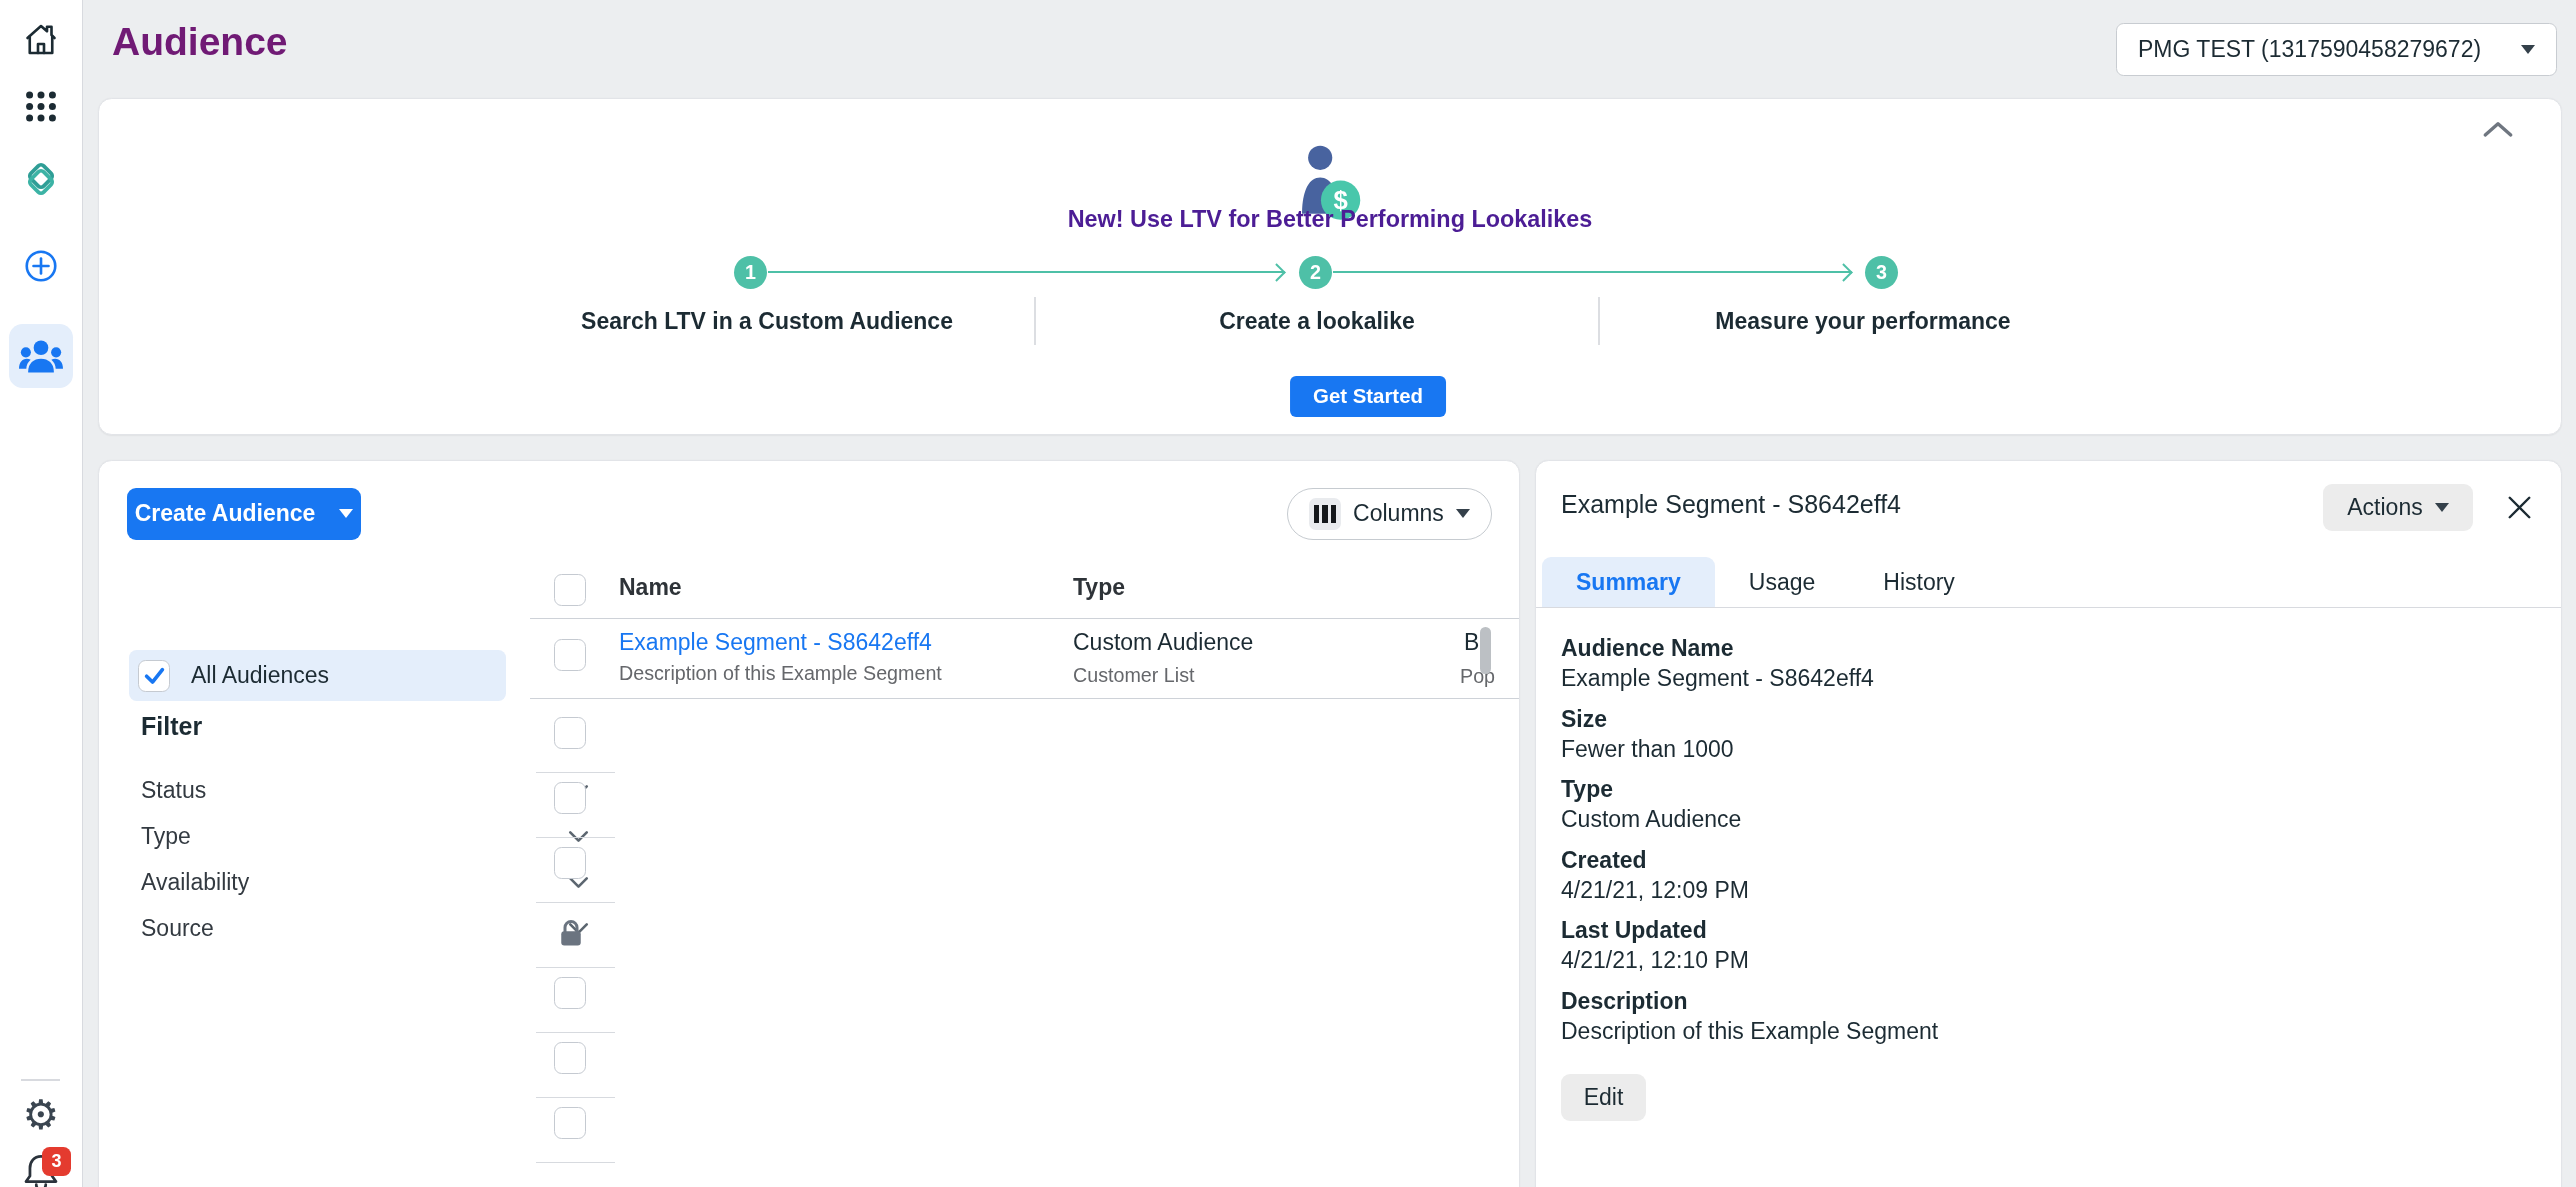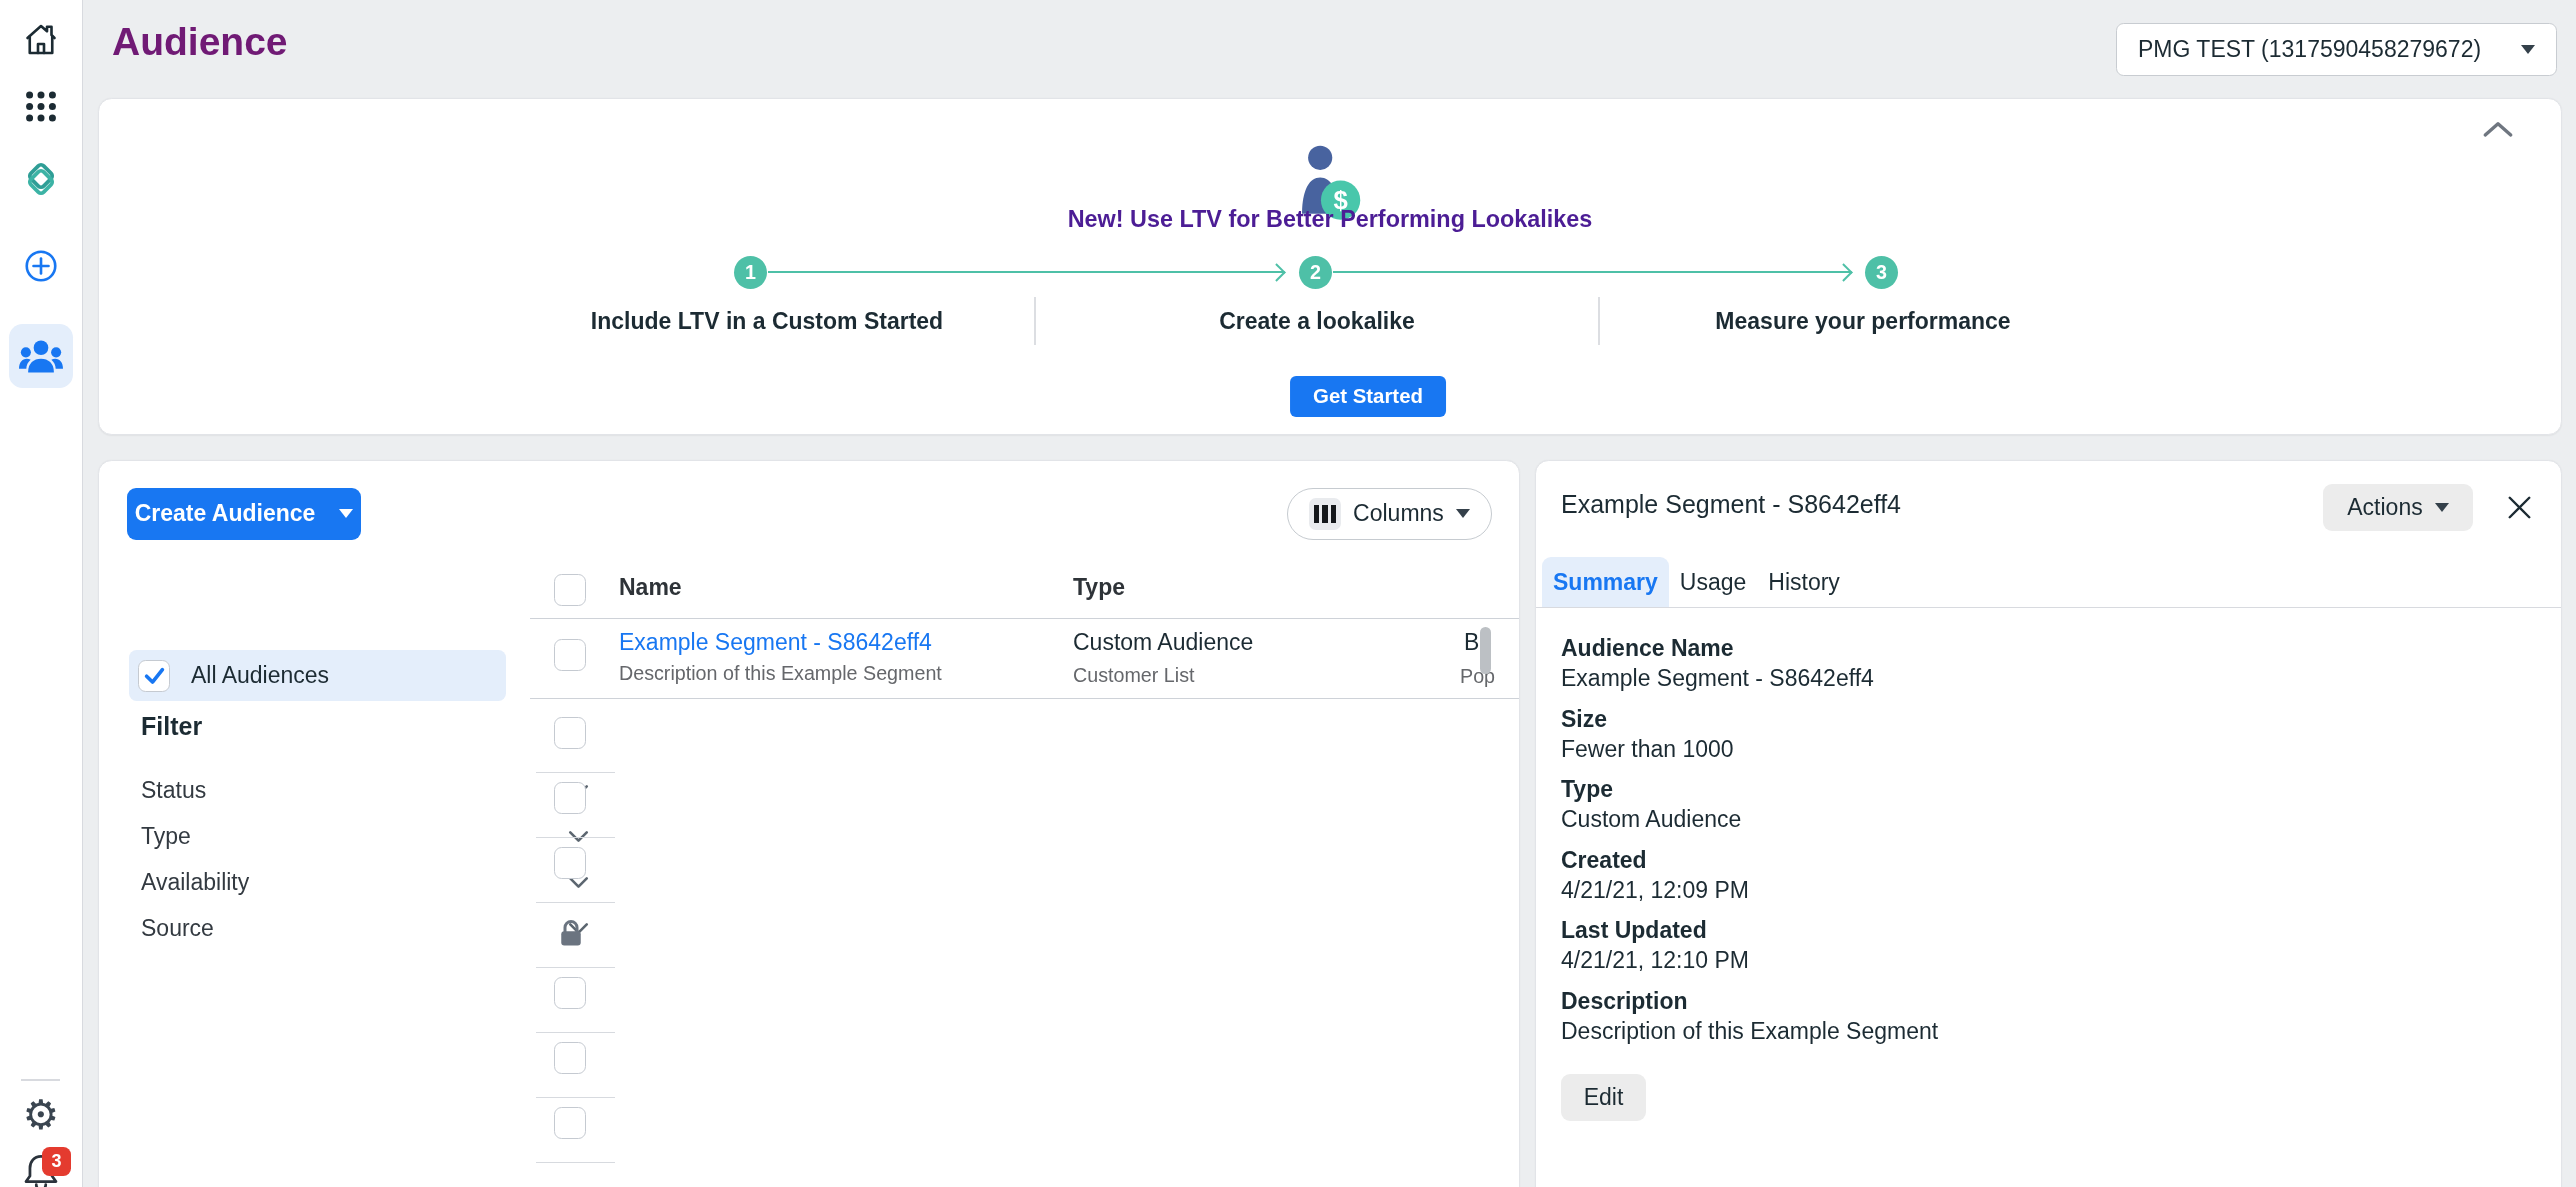--- a/index.html
+++ b/index.html
@@ -57,21 +57,21 @@
   .skel{position:absolute;left:437px;top:247px;width:79px;}
   .skel-row{height:64px;position:relative;border-bottom:0.8px solid #d7dadf;}
   .skel-row .cb{position:absolute;left:18px;top:9px;}
   .skel-row .lock{position:absolute;left:20.4px;top:13.6px;}
   
   .d-title{position:absolute;left:25px;top:29px;font-size:25px;font-weight:500;color:#1c2b33;}
   .btn-gray{background:#ececec;border:none;border-radius:9px;font-size:23px;color:#1c2b33;cursor:pointer;font-family:inherit;display:flex;align-items:center;justify-content:center;gap:12px;}
   .actions{position:absolute;left:787px;top:23px;width:150px;height:47px;}
   .close{position:absolute;left:970px;top:33px;cursor:pointer;}
   .tabs{position:absolute;left:0;top:96px;width:100%;height:51px;border-bottom:0.8px solid #d8dadf;box-sizing:border-box;display:flex;padding-left:6px;}
-  .tab{height:50px;line-height:50px;padding:0 11px;font-size:23px;color:#1c2b33;cursor:pointer;}
+  .tab{height:50px;line-height:50px;padding:0 34px;font-size:23px;color:#1c2b33;cursor:pointer;}
   .tab.active{color:#1877f2;font-weight:bold;background:#e4eefb;border-radius:9px 9px 0 0;}
   .fields{position:absolute;left:25px;top:172px;font-size:23px;line-height:30px;}
   .field{margin-bottom:10.6px;}
   .field .lbl{font-weight:bold;}
   .edit{position:absolute;left:25px;top:613px;width:85px;height:47px;}
 </style>
 </head>
 <body>
 
 <div class="sidebar">
@@ -156,21 +156,21 @@
     </div>
   <div class="conn" style="left:669px;width:515px"></div>
   <div class="step-circle" style="left:1200px">
       <span>2</span>
     </div>
   <div class="conn" style="left:1234px;width:517px"></div>
   <div class="step-circle" style="left:1766px">
       <span>3</span>
     </div>
 
-  <div class="step-label" style="left:668px">Include LTV in a Custom Started</div>
+  <div class="step-label" style="left:668px">Search LTV in a Custom Audience</div>
   <div class="step-label" style="left:1218px">Create a lookalike</div>
   <div class="step-label" style="left:1764px">Measure your performance</div>
   <div class="step-div" style="left:935px"></div>
   <div class="step-div" style="left:1499px"></div>
 
   <button class="cta">Get Started</button>
 </div>
 
 <div class="card list-card">
   <button class="btn-primary">

